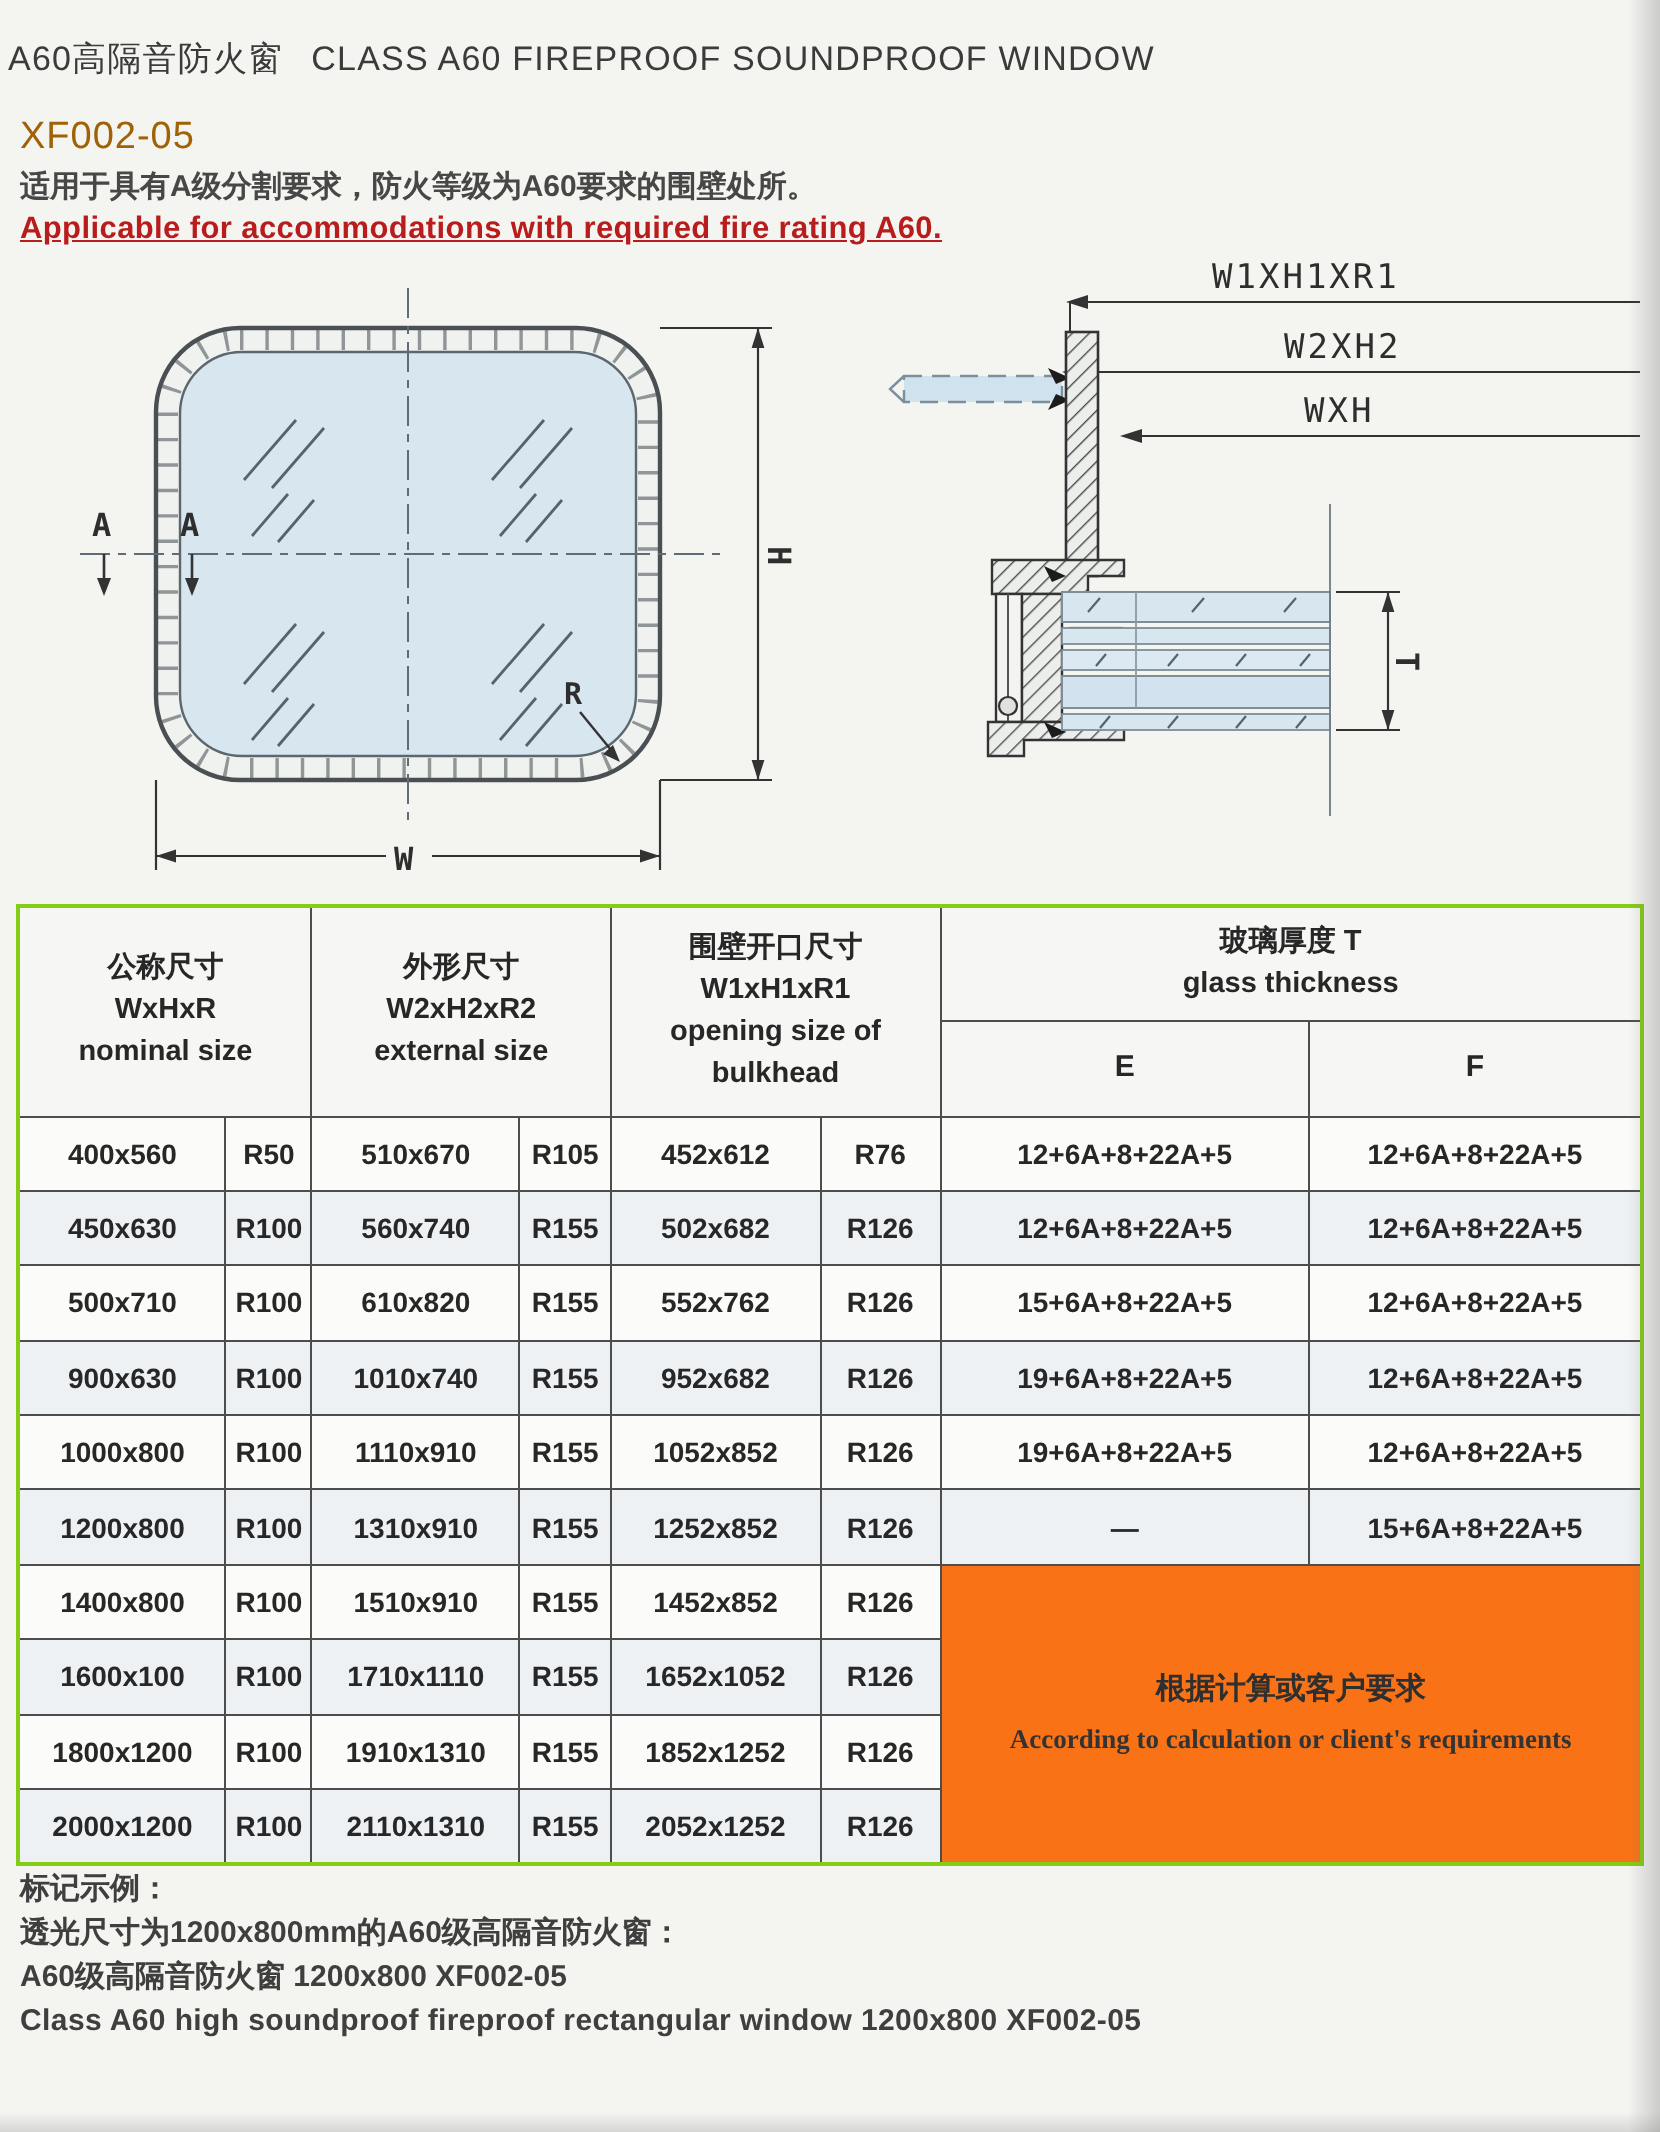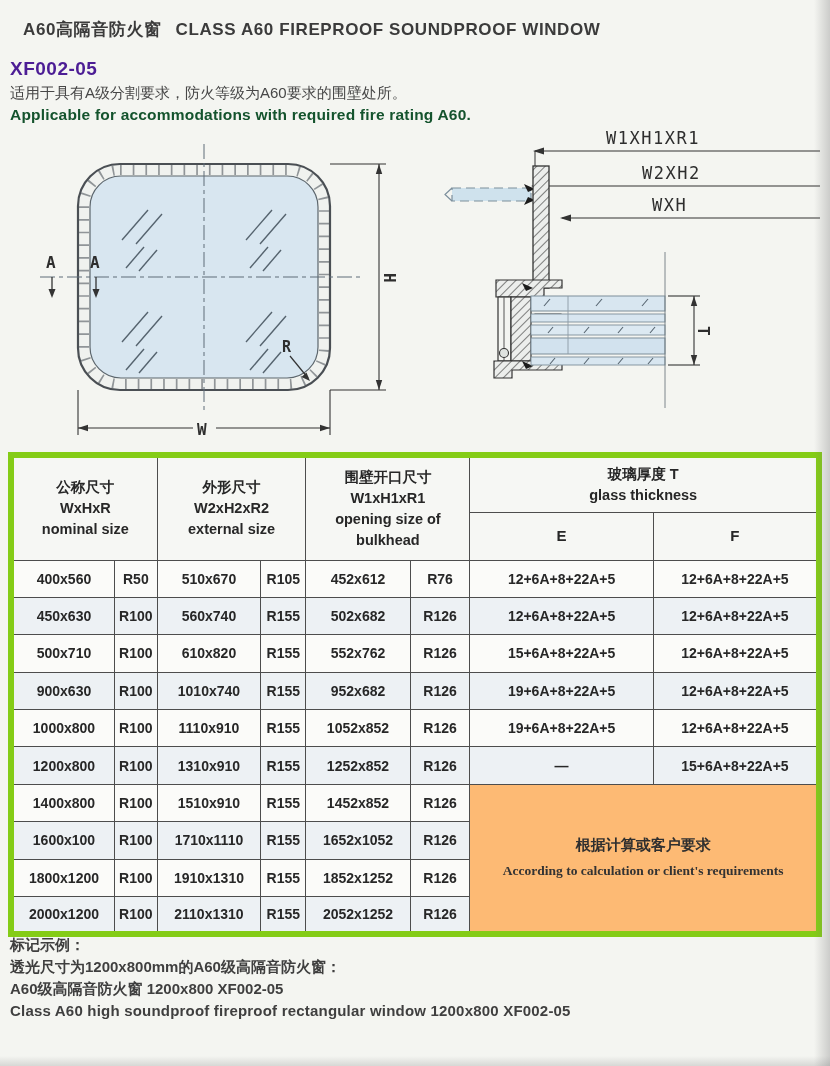--- a/index.html
+++ b/index.html
@@ -9,41 +9,41 @@
     font-family:"Liberation Sans","DejaVu Sans",sans-serif;
     background:#f4f5f1;
     color:#3c3c3c;
     overflow:hidden;
   }
   .scan-edge-right{position:absolute;top:0;right:0;width:16px;height:100%;
     background:linear-gradient(to right,rgba(0,0,0,0),rgba(110,110,112,0.30));pointer-events:none;}
   .scan-edge-bottom{position:absolute;left:0;bottom:0;width:100%;height:10px;
     background:linear-gradient(to bottom,rgba(0,0,0,0),rgba(110,110,112,0.22));pointer-events:none;}
 
-  .title-row{position:absolute;left:23px;top:18px;font-size:17px;font-weight:bold;
+  .title-row{position:absolute;left:4px;top:18px;font-size:17px;font-weight:normal;
     color:#3b3b3b;letter-spacing:0.6px;white-space:nowrap;}
   .title-row .gap{display:inline-block;width:14px;}
-  .model-code{position:absolute;left:10px;top:58px;font-size:19px;font-weight:bold;color:#4c1d95;letter-spacing:0.5px;}
-  .desc-zh{position:absolute;left:10px;top:84px;font-size:15px;font-weight:400;color:#474747;}
-  .desc-en{position:absolute;left:10px;top:106px;font-size:15.5px;font-weight:600;color:#14532d;letter-spacing:0.2px;}
+  .model-code{position:absolute;left:10px;top:58px;font-size:19px;font-weight:normal;color:#a16207;letter-spacing:0.5px;}
+  .desc-zh{position:absolute;left:10px;top:84px;font-size:15px;font-weight:700;color:#474747;}
+  .desc-en{position:absolute;left:10px;top:106px;font-size:15.5px;font-weight:600;color:#b91c1c;letter-spacing:0.2px;text-decoration:underline;}
 
   .plan-drawing{position:absolute;left:30px;top:142px;}
   .section-drawing{position:absolute;left:438px;top:120px;}
   svg text{font-family:"DejaVu Sans Mono","Liberation Mono",monospace;fill:#2e2e2e;}
 
   .spec-table{position:absolute;left:8px;top:452px;width:814px;border-collapse:collapse;table-layout:fixed;}
   .spec-table th,.spec-table td{border:1px solid #4d4d4d;text-align:center;vertical-align:middle;
     color:#272727;overflow:hidden;}
-  .spec-table{border:6px solid #84cc16;}
+  .spec-table{border:2px solid #84cc16;}
   .spec-table th{font-size:14.5px;font-weight:bold;background:#f6f7f4;line-height:1.45;}
   .spec-table .h1 th{height:57px;}
   .spec-table .h2 th{height:48px;font-size:15px;}
   .spec-table td{height:37.4px;font-size:14px;font-weight:600;background:#fbfbf9;}
   .spec-table tbody tr:nth-child(even) td{background:#edf1f4;}
-  .spec-table td.merged-note{background:#fdba74;}
+  .spec-table td.merged-note{background:#f97316;}
   .merged-note .note-zh{font-size:15px;font-weight:bold;color:#2f2f2f;margin-bottom:8px;}
   .merged-note .note-en{font-size:13.5px;font-weight:600;color:#333;font-family:Liberation Serif, serif;}
   .hdr-sub{font-weight:bold;}
 
   .footer-block{position:absolute;left:10px;top:936px;font-size:15px;color:#3f3f3f;}
   .footer-block p{margin:0 0 4.5px 0;line-height:17.5px;font-weight:600;}
   .footer-block p.en{letter-spacing:0.2px;}
 </style>
 </head>
 <body>

